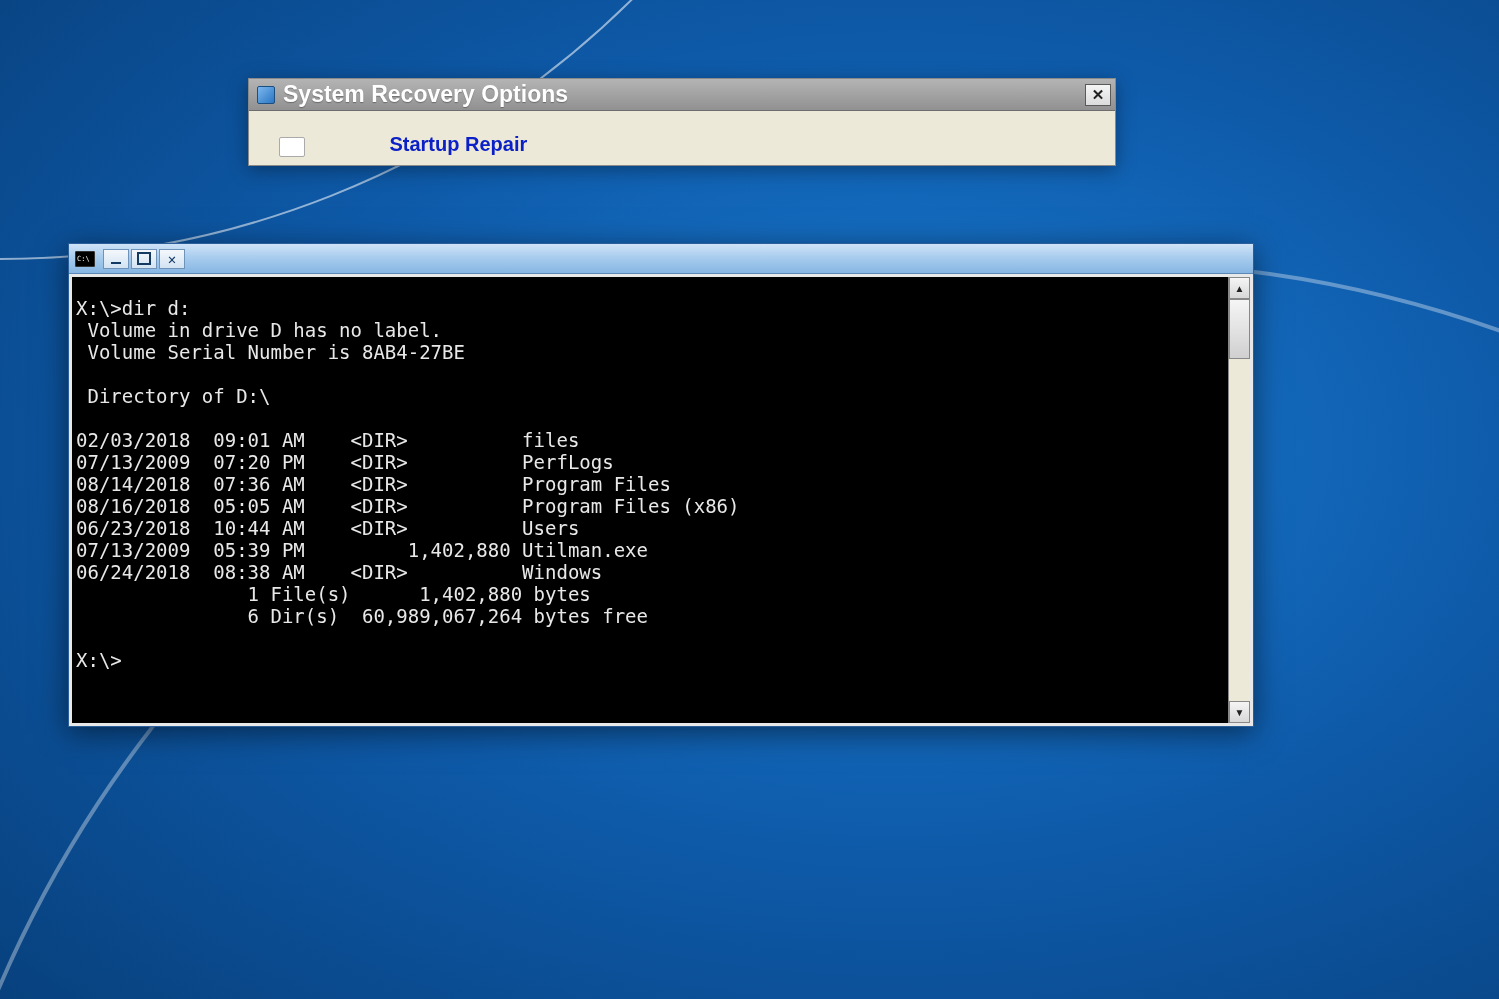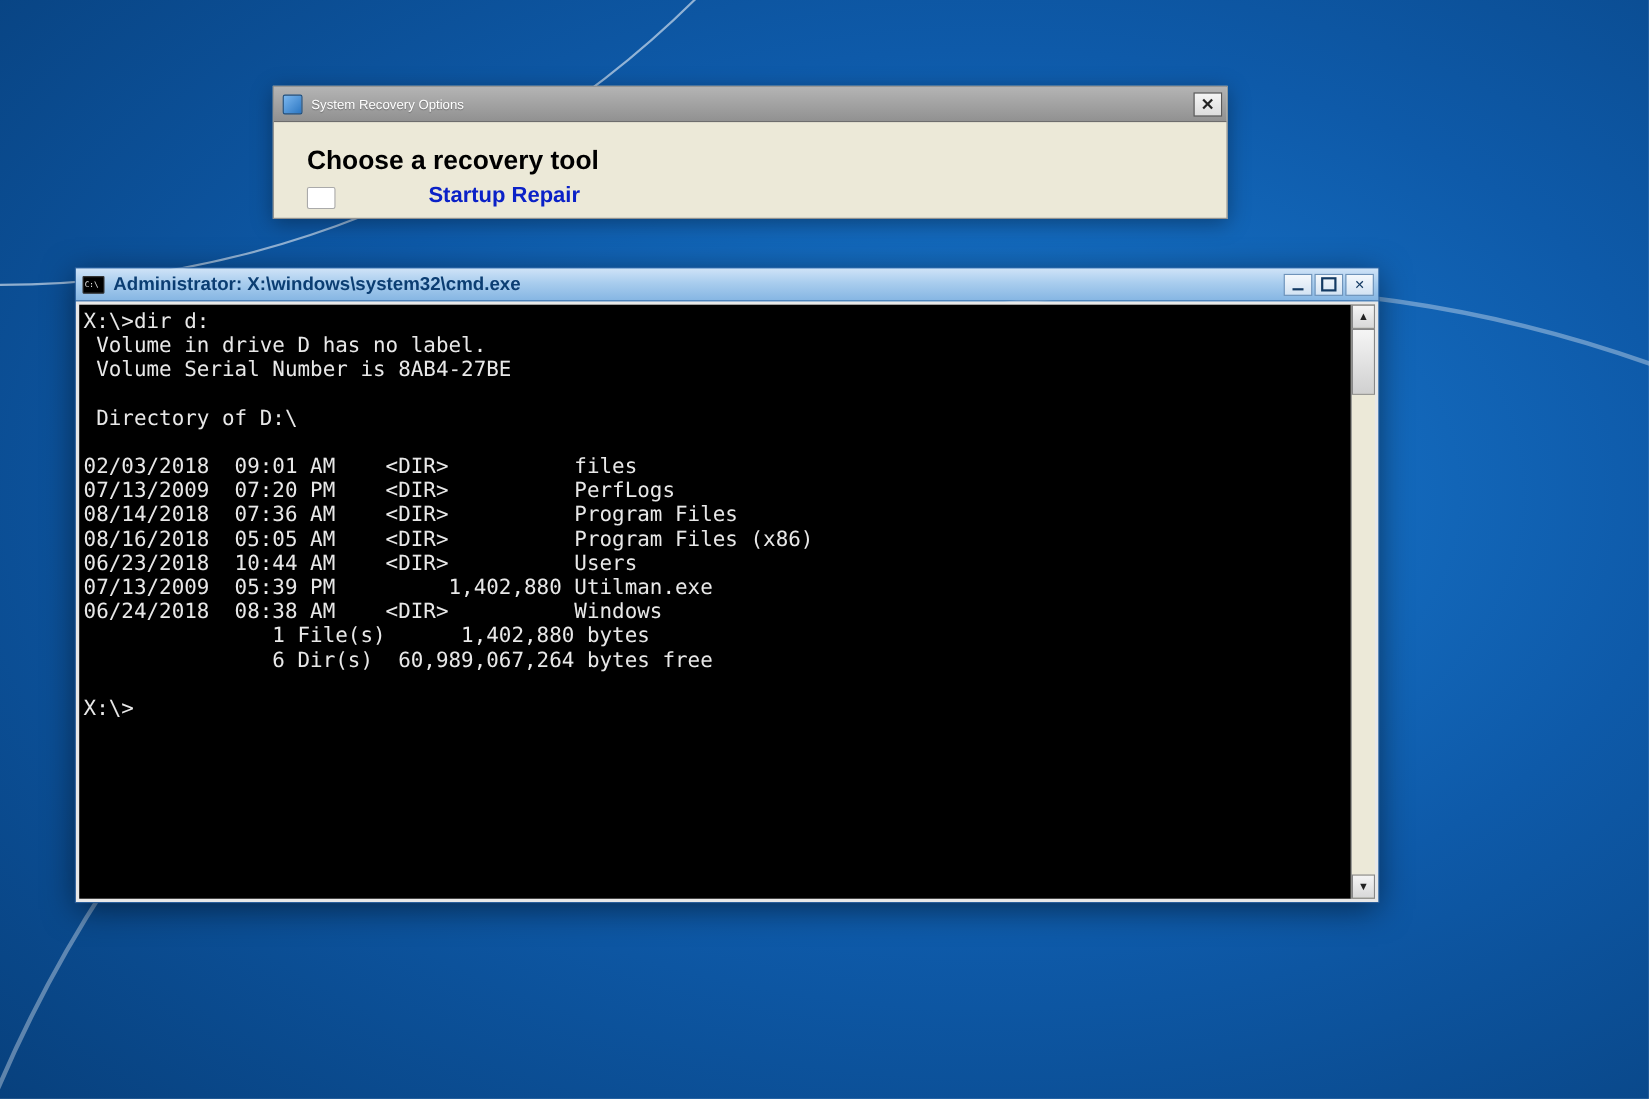--- a/index.html
+++ b/index.html
@@ -45,21 +45,21 @@
     padding: 0 4px 0 8px;
     border-bottom: 1px solid #6d6d6d;
   }
   .recov-titlebar .icon {
     width: 18px; height: 18px; margin-right: 8px;
     background: linear-gradient(135deg,#7bb7ef,#2b76c2);
     border: 1px solid #1b4f82;
     border-radius: 2px;
   }
   .recov-titlebar .title {
-    color: #fff; font-weight: 400; font-size: 12px;
+    color: #fff; font-weight: 700; font-size: 23px;
     text-shadow: 0 1px 1px rgba(0,0,0,0.3);
     flex: 1;
   }
   .recov-titlebar .close-btn {
     width: 26px; height: 22px;
     background: linear-gradient(#f5f5f5,#dcdcdc);
     border: 1px solid #5a5a5a;
     display: flex; align-items: center; justify-content: center;
     font-family: Arial, sans-serif;
     font-size: 15px; font-weight: bold;
@@ -144,23 +144,23 @@
   .win-btn.max::after{ content:""; display:block; width:10px; height:9px; border:2px solid #133a63;}
   .win-btn.close { font-size:14px; }
   .cmd-body-wrap {
     position:relative;
     background:#e8e8e8;
     padding:3px;
   }
   .cmd-body {
     background:#000;
     width: 100%;
-    height: 540px;
+    height: 446px;
     overflow:hidden;
-    padding: 4px 4px;
+    padding: 20px 4px;
   }
   .cmd-body pre {
     margin:0;
     font-family: "Lucida Console","Consolas",monospace;
     font-size: 19px;
     line-height: 22px;
     color:#e8e8e8;
     white-space: pre;
   }
   .scrollbar-v {
@@ -193,32 +193,30 @@
   <div class="arc1"></div>
   <div class="arc2"></div>
 
   <div class="recov-window">
     <div class="recov-titlebar">
       <div class="icon"></div>
       <div class="title">System Recovery Options</div>
       <div class="close-btn">✕</div>
     </div>
     <div class="recov-body">
-      <div class="recov-heading">Choose a recovery tool</div>
       <div>
         <span class="doc-icon"></span>
         <span class="startup-link">Startup Repair</span>
       </div>
     </div>
   </div>
 
   <div class="cmd-window">
     <div class="cmd-titlebar">
       <div class="cmd-icon"></div>
-      <div class="title">Administrator: X:\windows\system32\cmd.exe</div>
       <div class="win-btns">
         <div class="win-btn min"></div>
         <div class="win-btn max"></div>
         <div class="win-btn close">✕</div>
       </div>
     </div>
     <div class="cmd-body-wrap">
       <div class="cmd-body">
         <pre id="cmd-pre">X:\&gt;dir d:
  Volume in drive D has no label.

